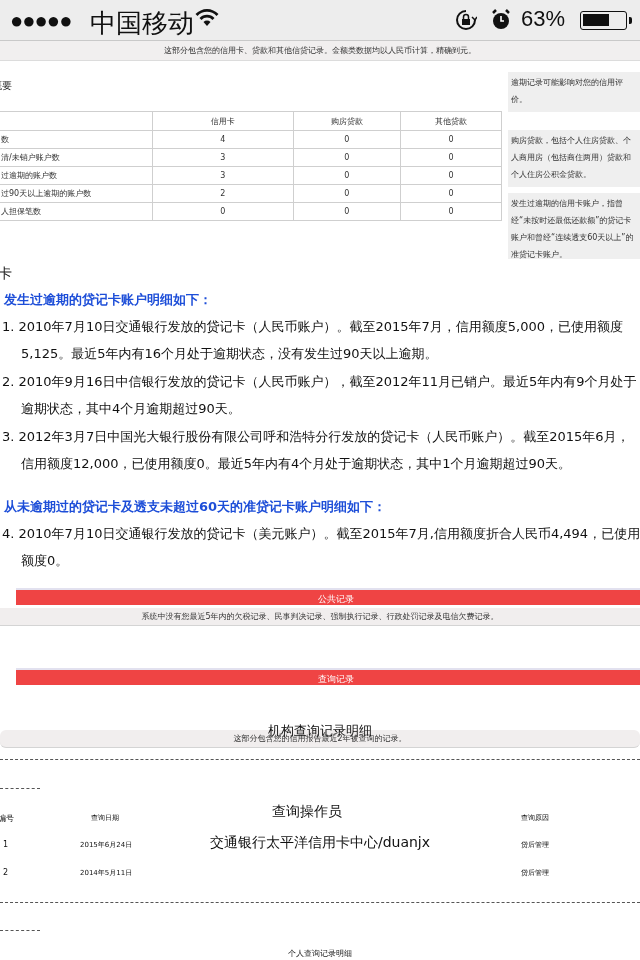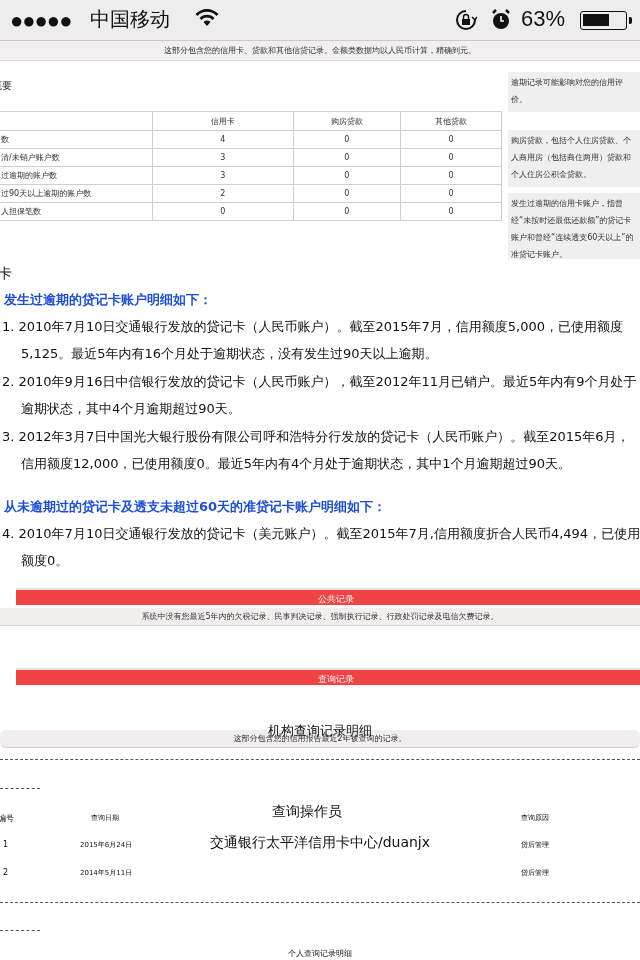--- a/index.html
+++ b/index.html
@@ -2,21 +2,21 @@
 <html><head>
 <meta charset="utf-8">
 <style>
   * { box-sizing: border-box; margin: 0; padding: 0; }
   html, body { width: 640px; height: 960px; overflow: hidden; background: #ffffff; }
   body { font-family: "DejaVu Sans", "Liberation Sans", sans-serif; color: #222; position: relative; }
 
   
   .statusbar { position: absolute; left: 0; top: 0; width: 640px; height: 40px; background: #ededed; display: flex; align-items: center; font-family: "Liberation Sans", sans-serif; }
   .sb-signal { position: absolute; left: 10px; top: 8px; font-size: 22px; letter-spacing: -1px; color: #111; }
-  .sb-carrier { position: absolute; left: 90px; top: 6px; font-size: 20px; color: #111; }
+  .sb-carrier { position: absolute; left: 90px; top: 6px; font-size: 26px; color: #111; }
   .sb-wifi { position: absolute; left: 195px; top: 8px; }
   .sb-time { position: absolute; left: 272px; top: 5px; font-size: 23px; font-weight: bold; color: #111; }
   .sb-lock { position: absolute; left: 455px; top: 9px; }
   .sb-alarm { position: absolute; left: 491px; top: 9px; }
   .sb-batt-pct { position: absolute; left: 521px; top: 6px; font-size: 22px; color: #111; }
   .sb-battery { position: absolute; left: 580px; top: 11px; width: 47px; height: 19px; border: 1.5px solid #111; border-radius: 3px; }
   .sb-battery .fill { position: absolute; left: 2px; top: 2px; width: 26px; height: 12px; background: #111; }
   .sb-battery .nub { position: absolute; right: -6px; top: 5px; width: 3px; height: 7px; background: #111; border-radius: 0 2px 2px 0; }
 
   

